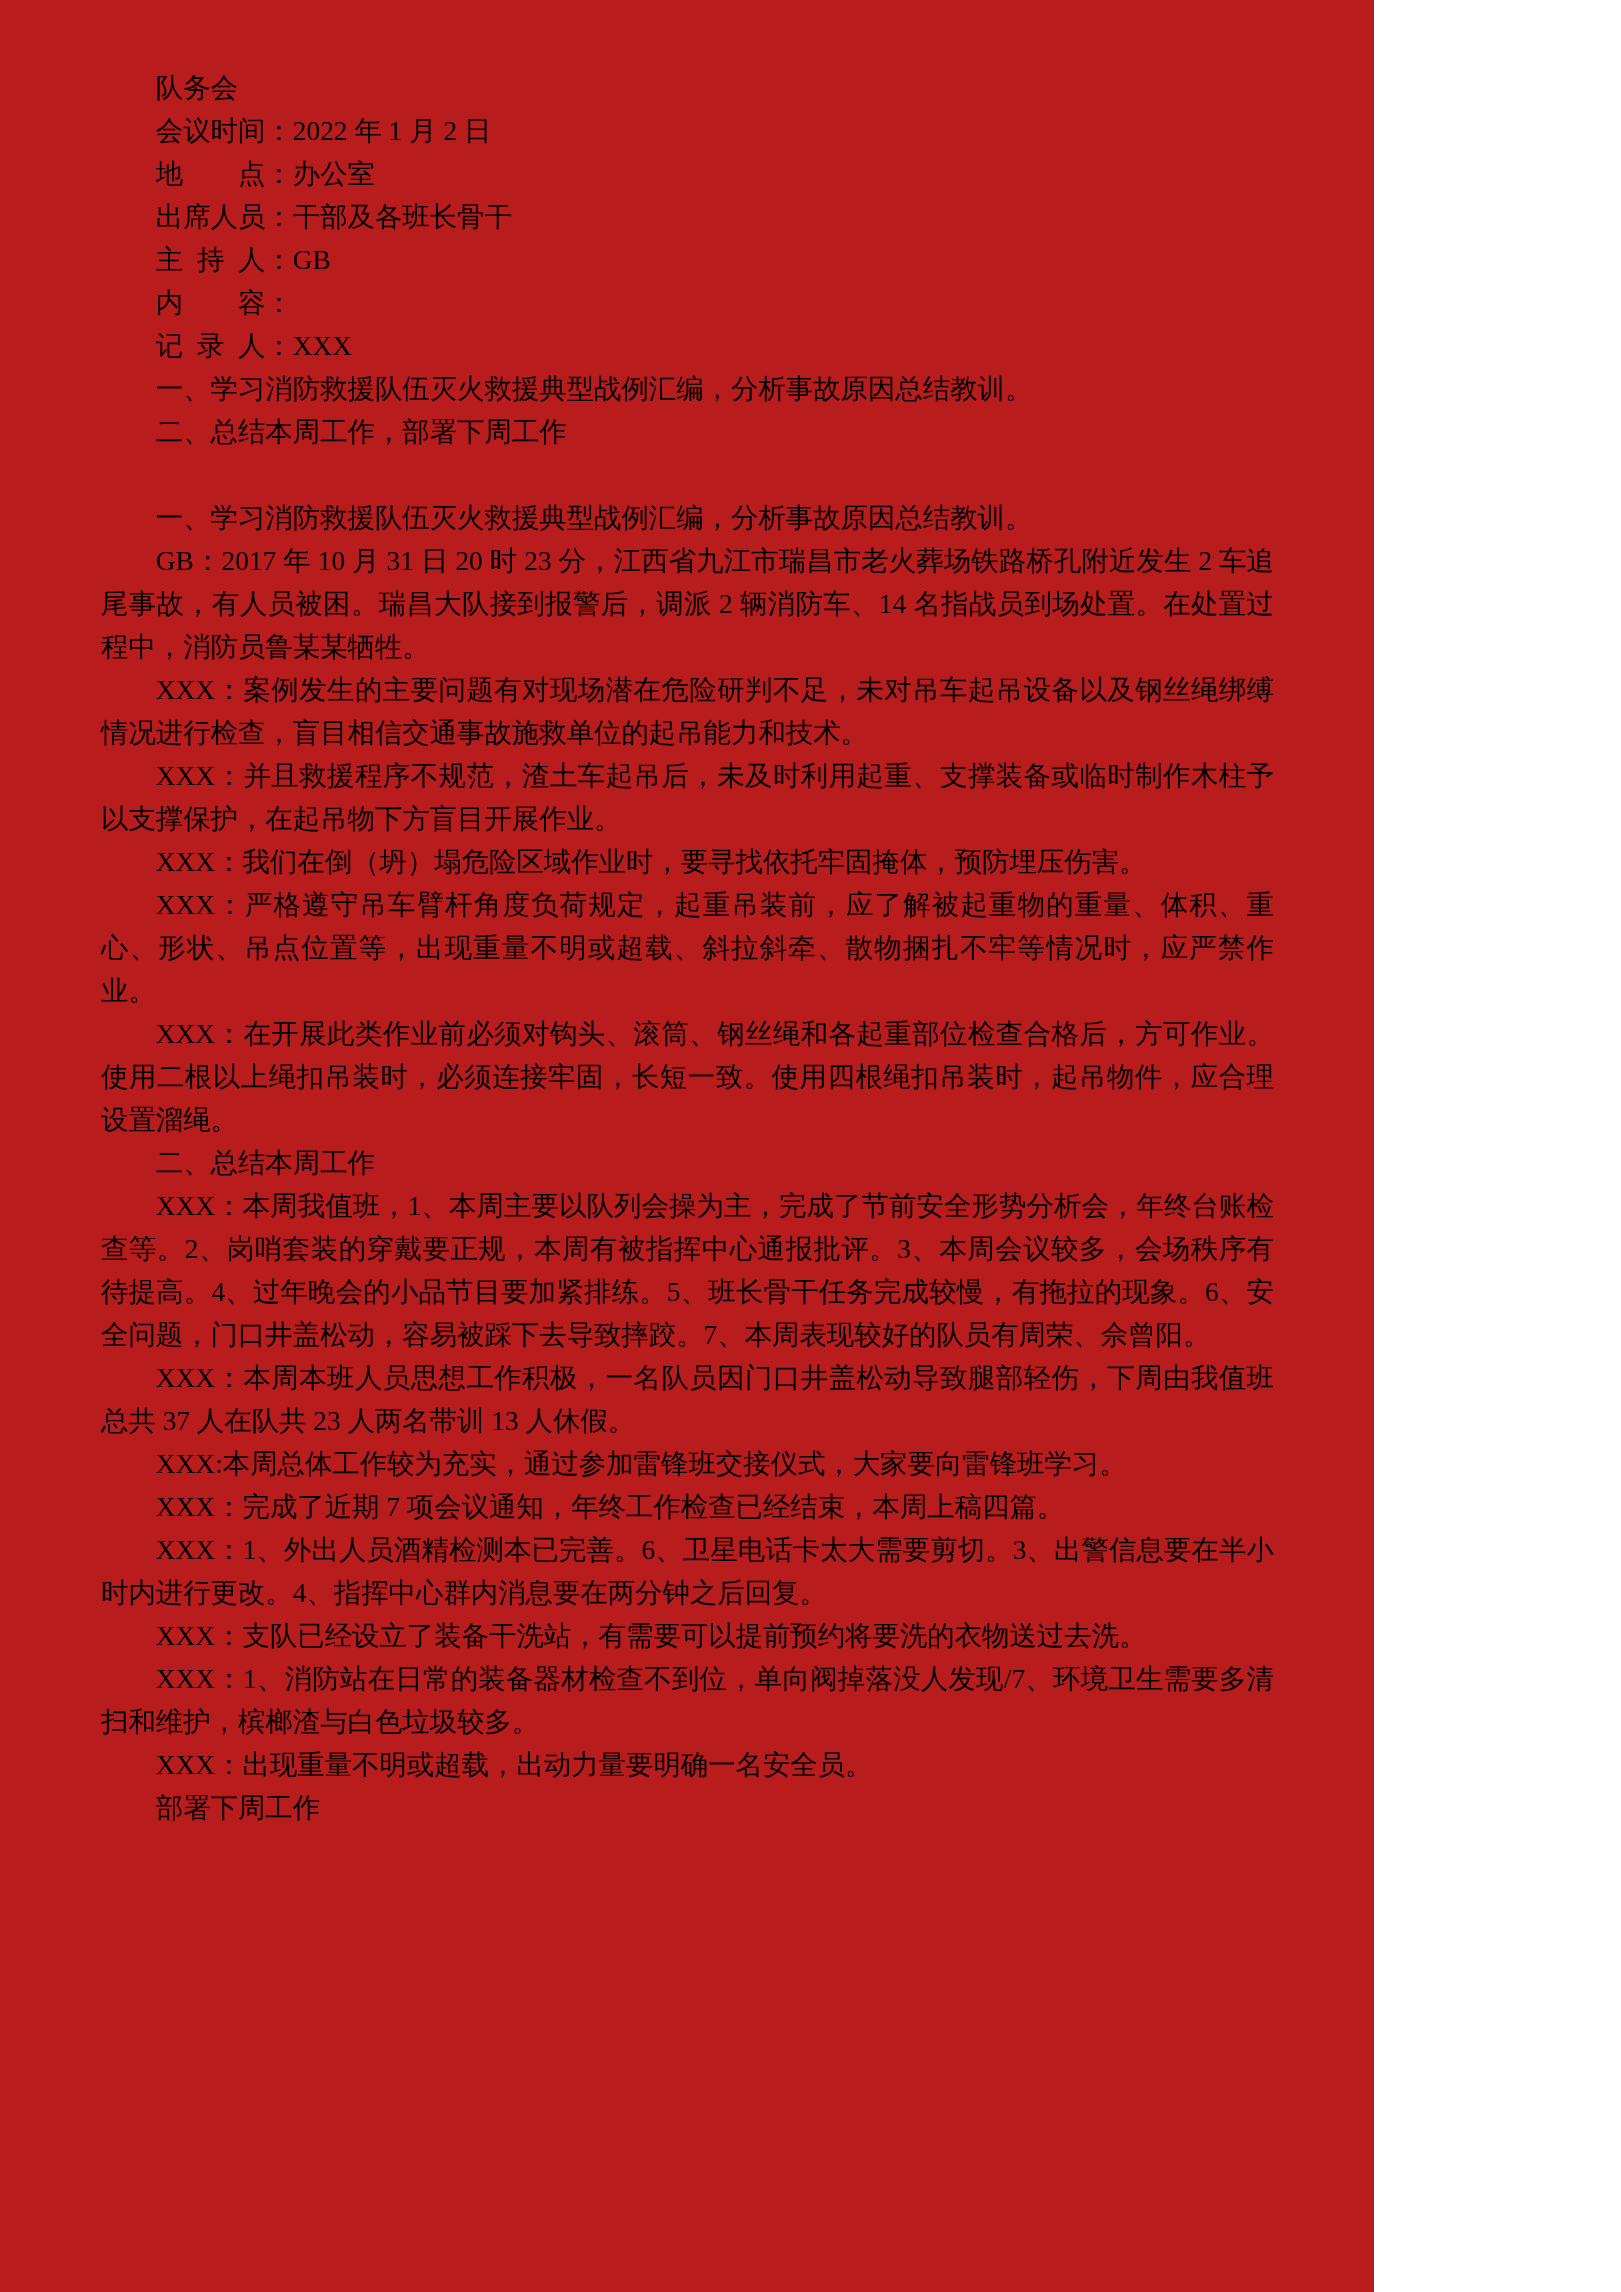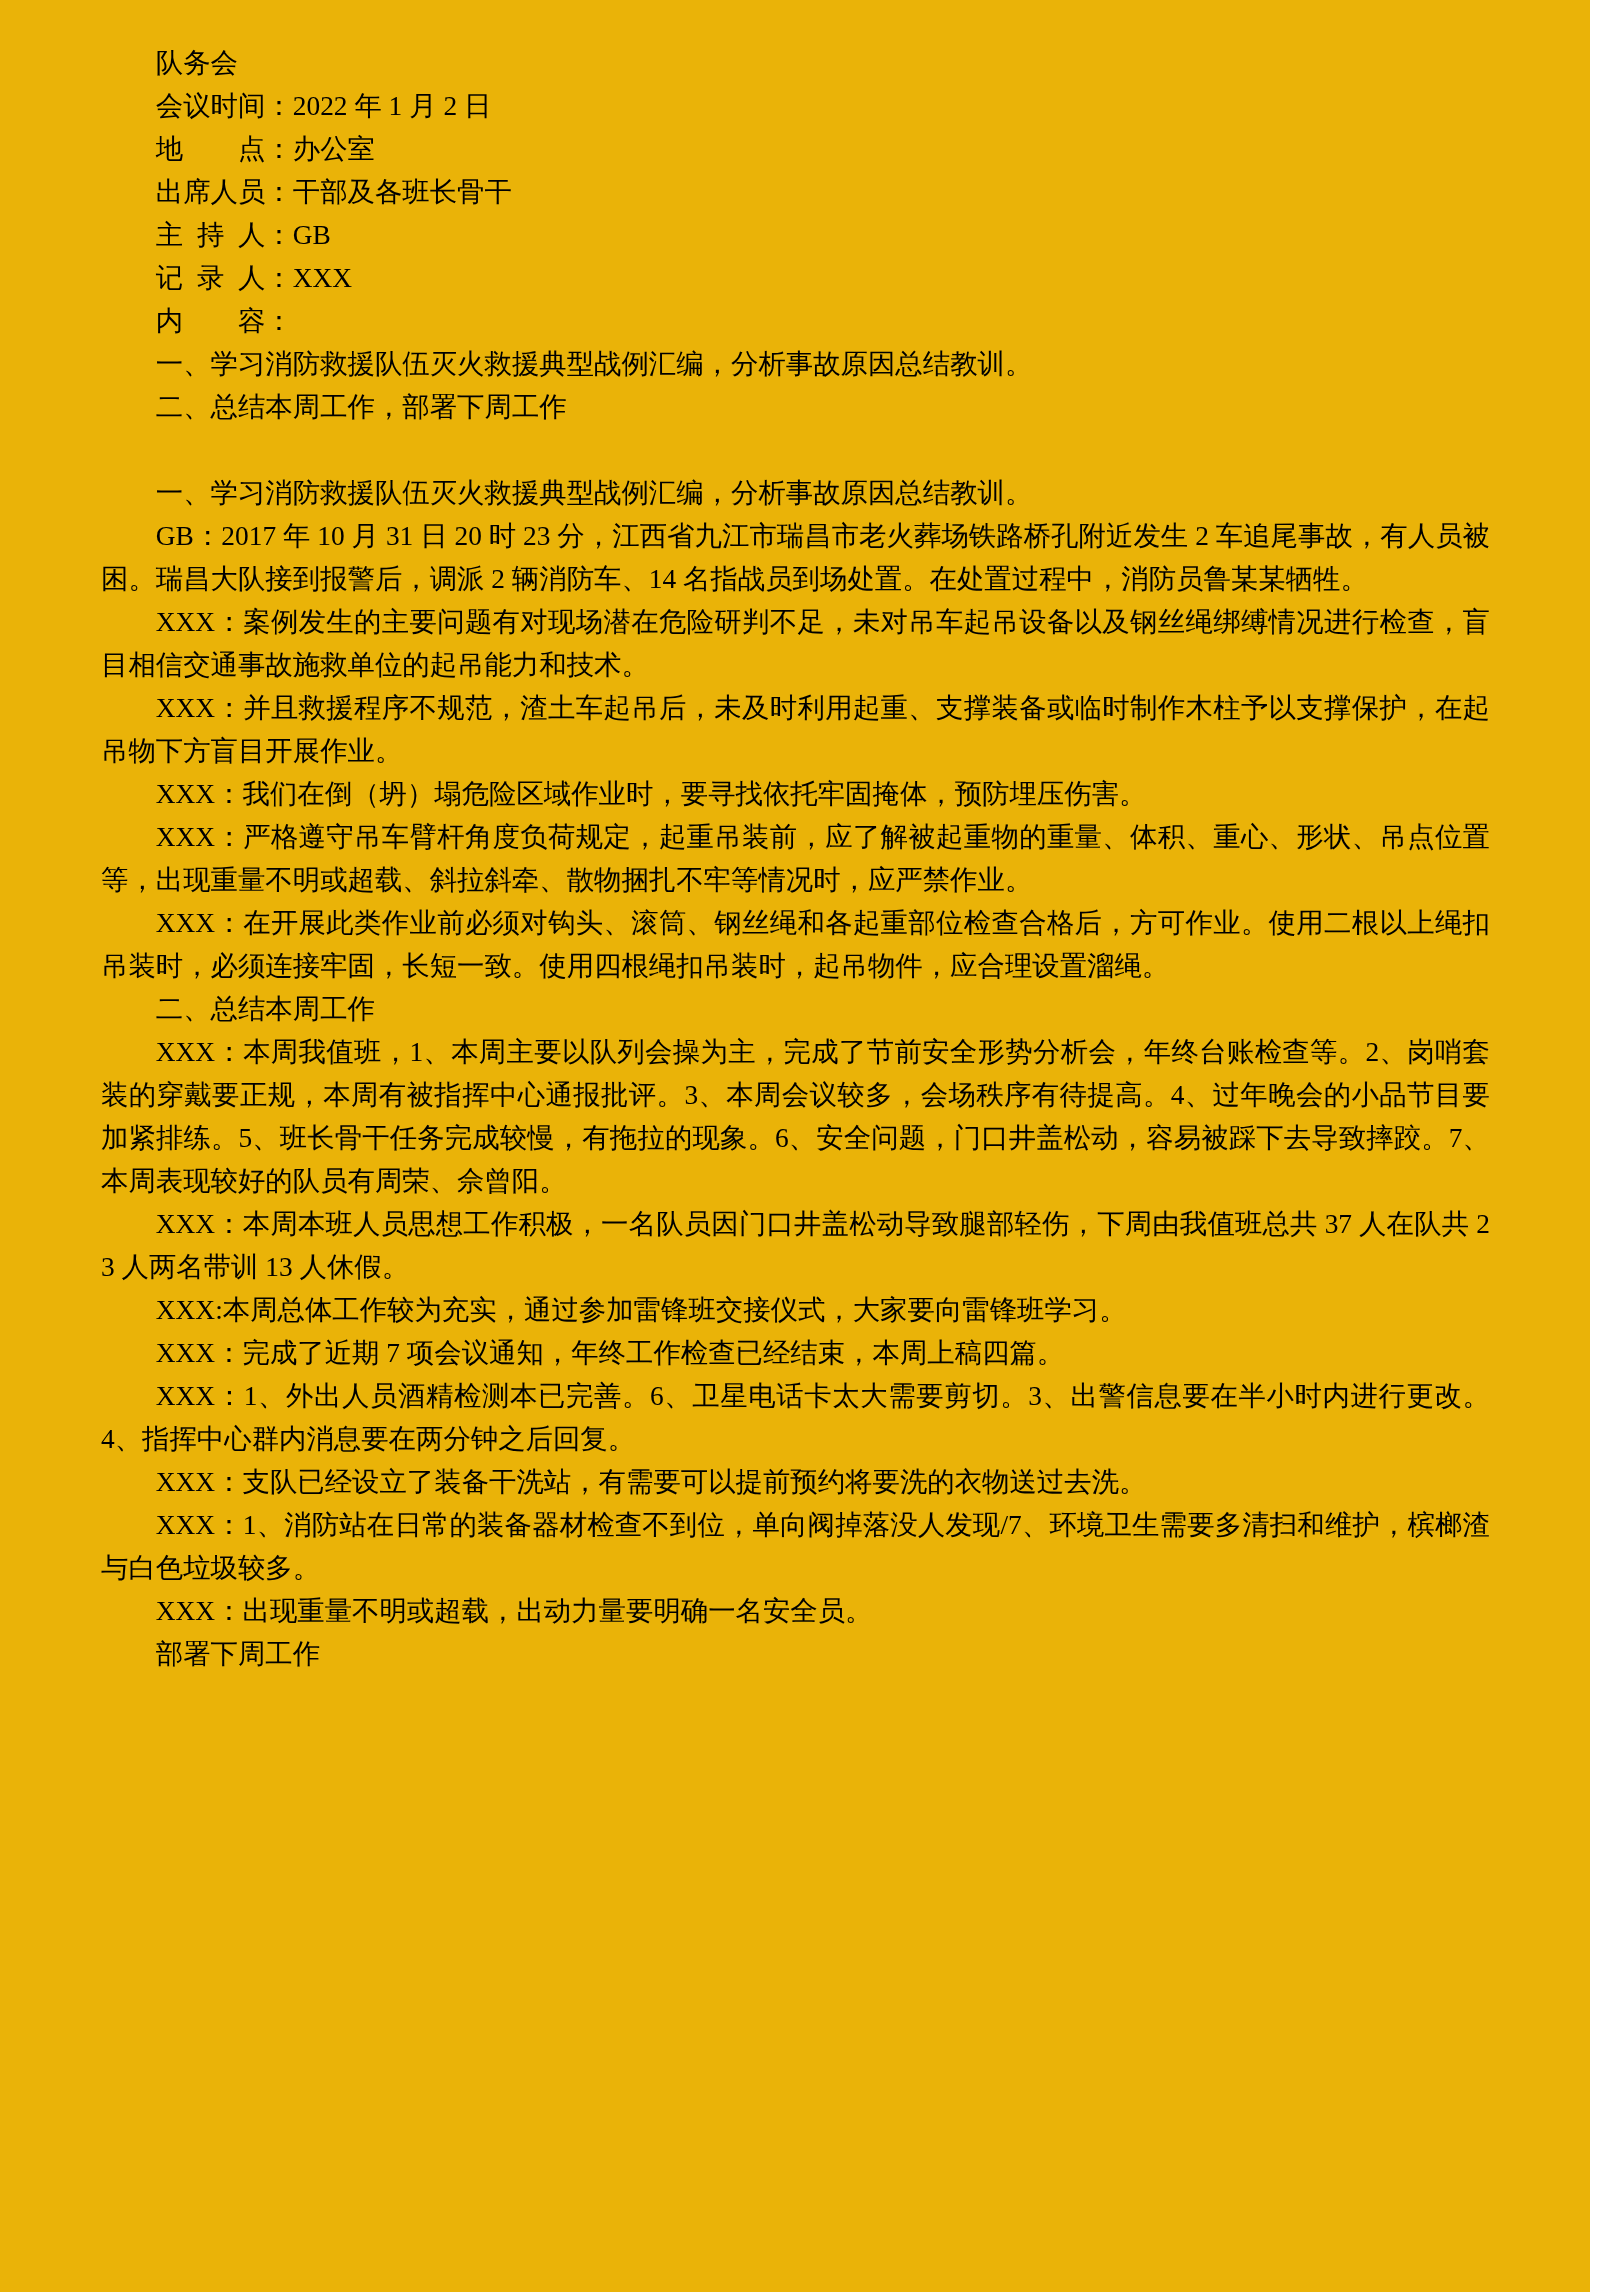--- a/index.html
+++ b/index.html
@@ -8,24 +8,24 @@
     width: 1621px;
     min-height: 2293px;
     position: relative;
     font-family: "Liberation Serif", "DejaVu Serif", serif;
     color: #000000;
   }
   .page {
     position: absolute;
     left: 0;
     top: 0;
-    width: 1590px;
+    width: 1374px;
     height: 2293px;
-    background: #eab308;
-    padding: 42px 100px 0 101px;
+    background: #b91c1c;
+    padding: 67px 100px 0 101px;
     overflow: hidden;
   }
   .line {
     font-size: 27.4px;
     line-height: 43px;
     text-align: justify;
     text-indent: 2em;
     color: #000000;
     word-break: break-all;
   }
@@ -34,22 +34,22 @@
 </head>
 <body>
 
 <div class="page">
   <p class="line">队务会</p>
 
   <p class="line">会议时间：2022 年 1 月 2 日</p>
   <p class="line">地  点：办公室</p>
   <p class="line">出席人员：干部及各班长骨干</p>
   <p class="line">主 持 人：GB</p>
+  <p class="line">内  容：</p>
   <p class="line">记 录 人：XXX</p>
-  <p class="line">内  容：</p>
 
   <p class="line">一、学习消防救援队伍灭火救援典型战例汇编，分析事故原因总结教训。</p>
   <p class="line">二、总结本周工作，部署下周工作</p>
 
   <div class="blank"></div>
 
   <p class="line">一、学习消防救援队伍灭火救援典型战例汇编，分析事故原因总结教训。</p>
   <p class="line">GB：2017 年 10 月 31 日 20 时 23 分，江西省九江市瑞昌市老火葬场铁路桥孔附近发生 2 车追尾事故，有人员被困。瑞昌大队接到报警后，调派 2 辆消防车、14 名指战员到场处置。在处置过程中，消防员鲁某某牺牲。</p>
   <p class="line">XXX：案例发生的主要问题有对现场潜在危险研判不足，未对吊车起吊设备以及钢丝绳绑缚情况进行检查，盲目相信交通事故施救单位的起吊能力和技术。</p>
   <p class="line">XXX：并且救援程序不规范，渣土车起吊后，未及时利用起重、支撑装备或临时制作木柱予以支撑保护，在起吊物下方盲目开展作业。</p>

